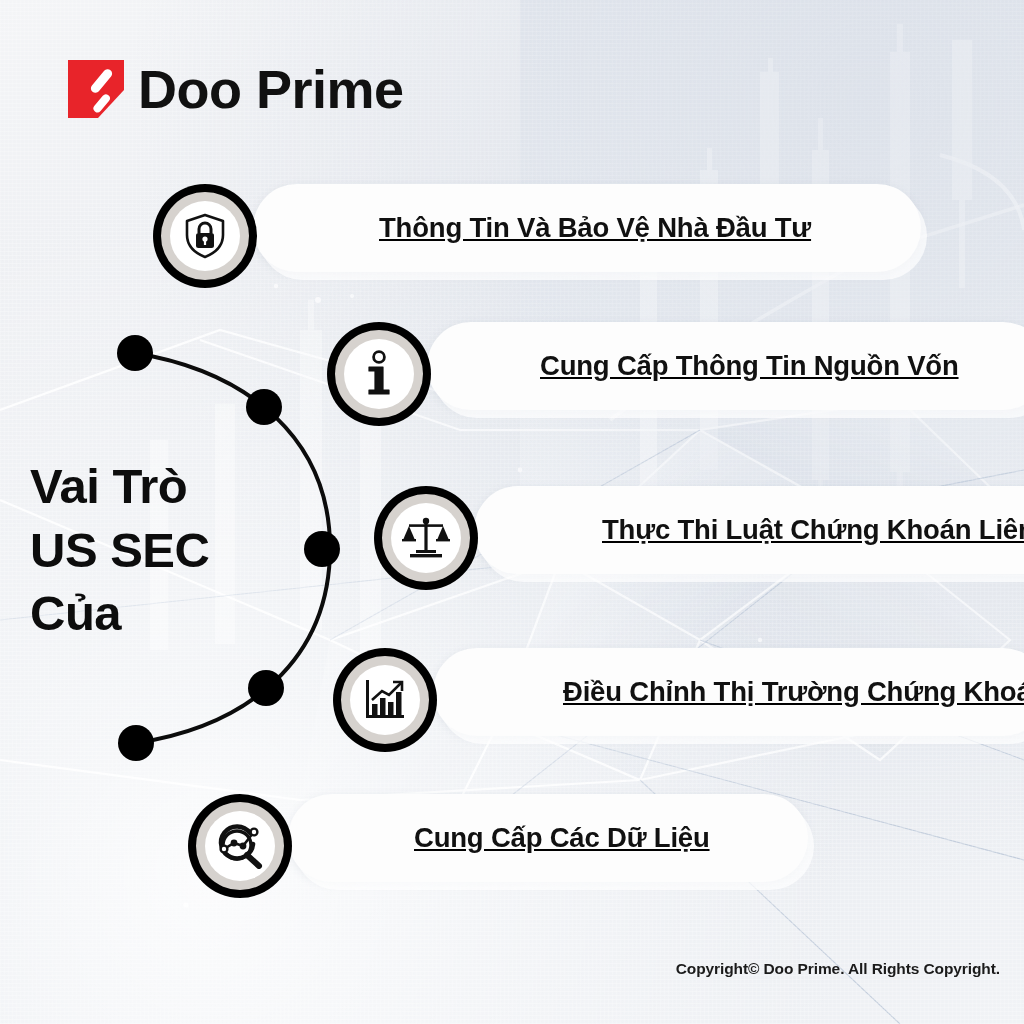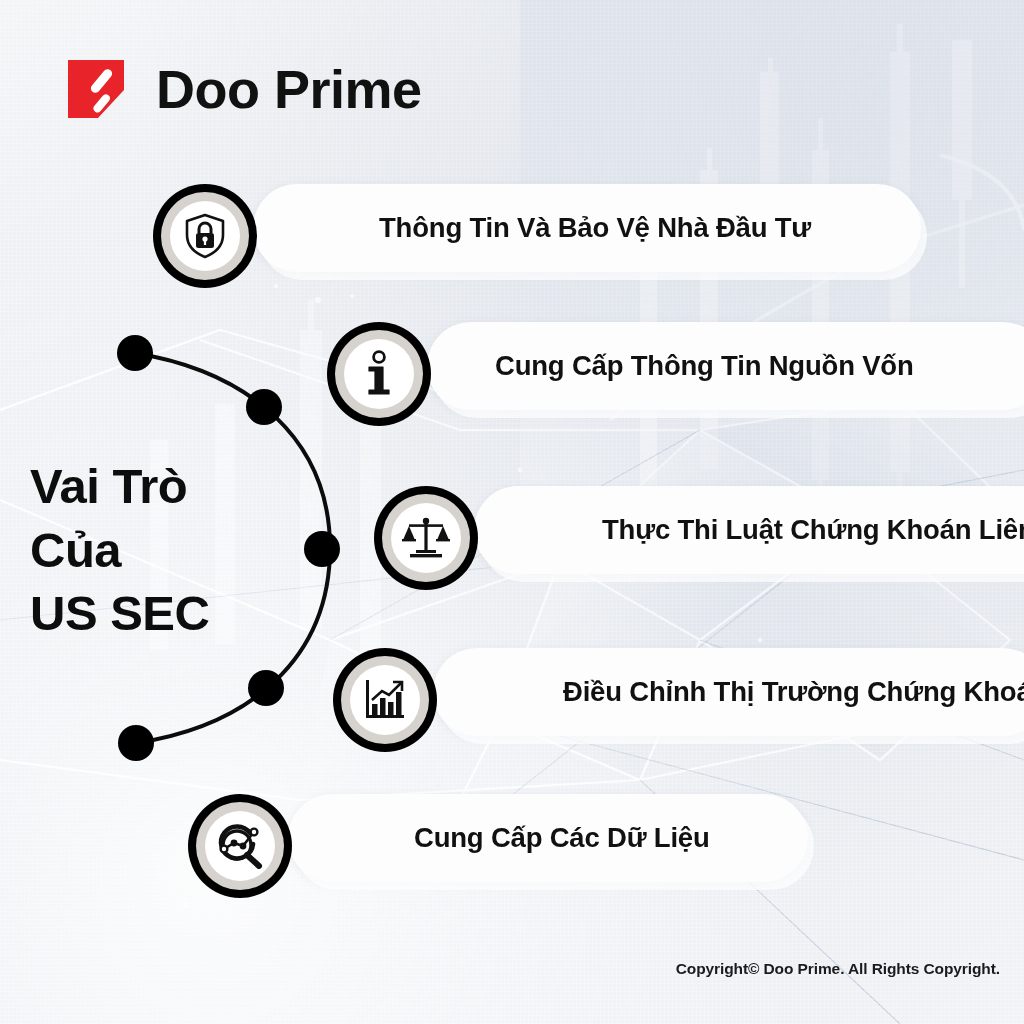--- a/index.html
+++ b/index.html
@@ -21,35 +21,35 @@
       repeating-linear-gradient(0deg, rgba(255,255,255,.45) 0 1px, transparent 1px 4px),
       repeating-linear-gradient(90deg, rgba(255,255,255,.35) 0 1px, transparent 1px 4px);
     opacity:.55;
   }
   .vignette{
     position:absolute;inset:0;
     background:radial-gradient(ellipse at 20% 85%, rgba(255,255,255,.85) 0%, rgba(255,255,255,0) 55%),
                radial-gradient(ellipse at 85% 10%, rgba(214,220,230,.55) 0%, rgba(255,255,255,0) 60%);
   }
   
-  .logo{position:absolute;left:68px;top:60px;display:flex;align-items:center;gap:32px;}
+  .logo{position:absolute;left:68px;top:60px;display:flex;align-items:center;gap:14px;}
   .logo-mark{width:56px;height:58px;position:relative;}
   .logo-word{
     font-size:54px;font-weight:bold;letter-spacing:-0.5px;color:#111;
     line-height:1;white-space:nowrap;
   }
   
   .title{
     position:absolute;left:30px;top:455px;width:275px;
     color:#0d0d0d;font-weight:bold;
     font-size:49px;line-height:1.30;letter-spacing:-0.5px;
   }
   .title div{white-space:nowrap;}
   
-  .row{position:absolute;display:flex;align-items:center;}
+  .row{position:absolute;display:flex;align-items:center;text-decoration:underline;}
   .pill{
     position:relative;height:88px;border-radius:44px;
     background:#fdfdfd;
     display:flex;align-items:center;
     box-shadow:6px 8px 0 0 rgba(255,255,255,.70), 0 2px 9px rgba(120,134,158,.14);
     z-index:1;
   }
   .pill-label{
     color:#111;font-weight:bold;font-size:27.5px;letter-spacing:-0.2px;
     white-space:nowrap;
@@ -184,22 +184,22 @@
         <path d="M0,0 H56 V30 L30,58 H0 Z" fill="#E8242A"></path>
         <rect x="29" y="7" width="9" height="28" rx="4.5" fill="#fff" transform="rotate(40 33.5 21)"></rect>
         <rect x="30" y="33" width="8" height="21" rx="4" fill="#fff" transform="rotate(40 34 43)"></rect>
       </svg>
     </div>
     <div class="logo-word">Doo Prime</div>
   </div>
 
   <div class="title">
     <div>Vai Trò</div>
+    <div>US SEC</div>
     <div>Của</div>
-    <div>US SEC</div>
   </div>
 
   <div class="row" style="left:153px;top:184px;">
     <div class="pill" style="margin-left:100px;width:668px;">
       <span class="pill-label" style="margin-left:126px;">Thông Tin Và Bảo Vệ Nhà Đầu Tư</span>
     </div>
     <div class="icon-badge" style="left:0;top:0;">
       <div class="icon-ring">
         <div class="icon-core">
           <svg width="44" height="46" viewBox="0 0 44 46">
@@ -209,21 +209,21 @@
             <circle cx="22" cy="26" r="2.6" fill="#fff"></circle>
             <rect x="20.9" y="26" width="2.2" height="6" fill="#fff"></rect>
           </svg>
         </div>
       </div>
     </div>
   </div>
 
   <div class="row" style="left:327px;top:322px;">
     <div class="pill" style="margin-left:100px;width:620px;">
-      <span class="pill-label" style="margin-left:68px;">Cung Cấp Thông Tin Nguồn Vốn</span>
+      <span class="pill-label" style="margin-left:113px;">Cung Cấp Thông Tin Nguồn Vốn</span>
     </div>
     <div class="icon-badge" style="left:0;top:0;">
       <div class="icon-ring">
         <div class="icon-core">
           <svg width="40" height="48" viewBox="0 0 40 48">
             <circle cx="20" cy="7" r="5.4" fill="none" stroke="#111" stroke-width="2.8"></circle>
             <path d="M10,17 H24 V40 H30 V44 H10 V40 H16 V21 H10 Z" fill="#111" stroke="#111" stroke-width="1.2" stroke-linejoin="round"></path>
           </svg>
         </div>
       </div>

